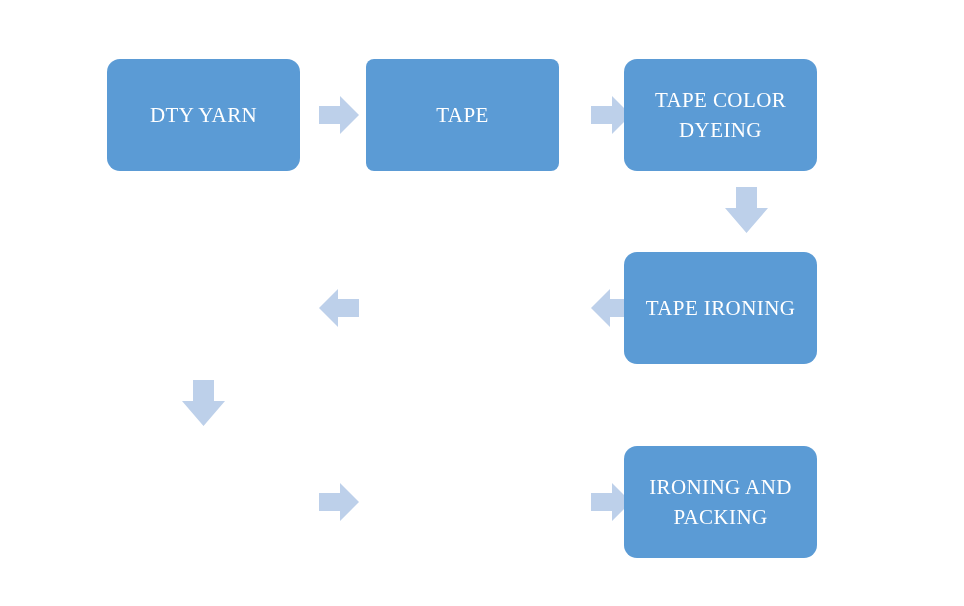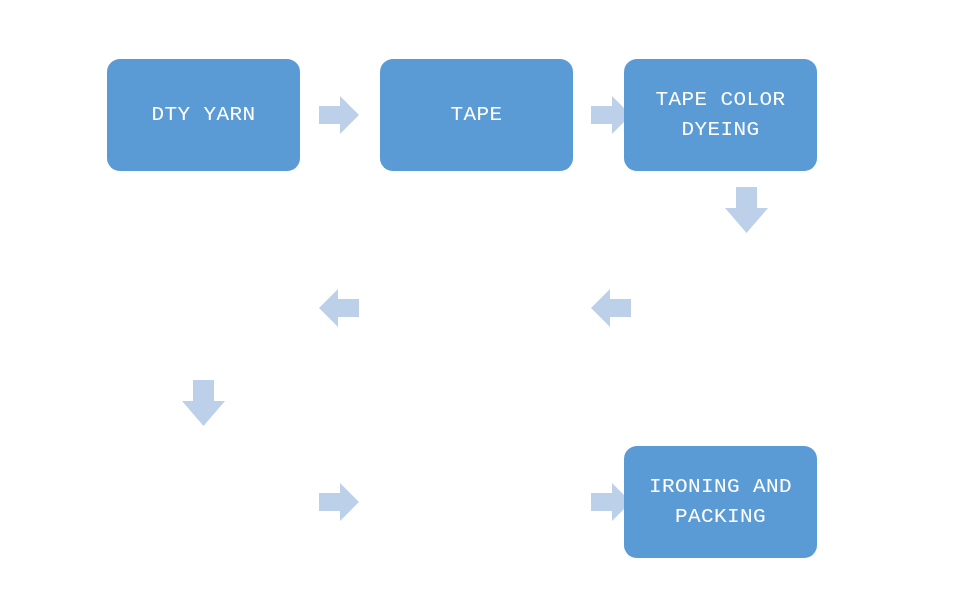--- a/index.html
+++ b/index.html
@@ -9,21 +9,21 @@
     --background: #FFFFFF;
   }
   * { margin: 0; padding: 0; box-sizing: border-box; }
   html, body { background: var(--background); }
   .canvas {
     position: relative;
     width: 832px;
     height: 606px;
     background: var(--background);
     overflow: hidden;
-    font-family: Liberation Mono, monospace;
+    font-family: Liberation Serif, serif;
   }
   .node {
     position: absolute;
     width: 193px;
     height: 112px;
     background: var(--box-fill);
     border-radius: 13px;
     color: var(--box-text);
     font-size: 21px;
     line-height: 30px;
@@ -32,21 +32,21 @@
     align-items: center;
     justify-content: center;
     text-align: center;
     padding: 0 14px;
   }
   .arrow { position: absolute; display: block; }
   .arrow polygon { fill: var(--arrow-fill); }
 
   
   .r1 { top: 59px; }  .r2 { top: 252px; } .r3 { top: 446px; }
-  .c1 { left: 107px; } .c2 { left: 380px; } .c3 { left: 624px; }
+  .c1 { left: 107px; } .c2 { left: 366px; border-radius: 8px; } .c3 { left: 624px; }
 
   
   .ha-g1 { left: 319px; } .ha-g2 { left: 591px; }
   .ha-r1 { top: 96px; } .ha-r2 { top: 289px; } .ha-r3 { top: 483px; }
   
   .va-1 { left: 725px; top: 187px; }
   .va-2 { left: 182px; top: 380px; }
 </style>
 </head>
 <body>
@@ -74,20 +74,21 @@
 
   <svg class="arrow ha-g1 ha-r2" width="40" height="38" viewBox="0 0 40 38">
     <polygon points="40,10 19,10 19,0 0,19 19,38 19,28 40,28"></polygon>
   </svg>
 
 
   <svg class="arrow ha-g2 ha-r2" width="40" height="38" viewBox="0 0 40 38">
     <polygon points="40,10 19,10 19,0 0,19 19,38 19,28 40,28"></polygon>
   </svg>
 
+  <div class="node r2 c3">TAPE IRONING</div>
 
   <svg class="arrow va-2" width="43" height="46" viewBox="0 0 43 46">
     <polygon points="11,0 32,0 32,21 43,21 21.5,46 0,21 11,21"></polygon>
   </svg>
 
 
   <svg class="arrow ha-g1 ha-r3" width="40" height="38" viewBox="0 0 40 38">
     <polygon points="0,10 21,10 21,0 40,19 21,38 21,28 0,28"></polygon>
   </svg>
 

